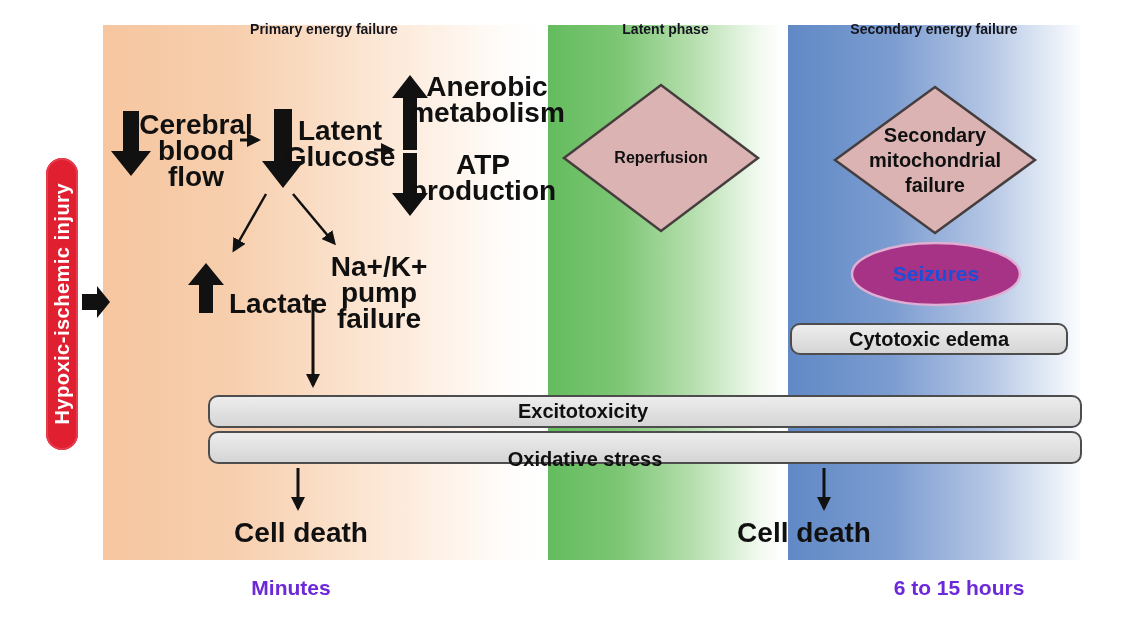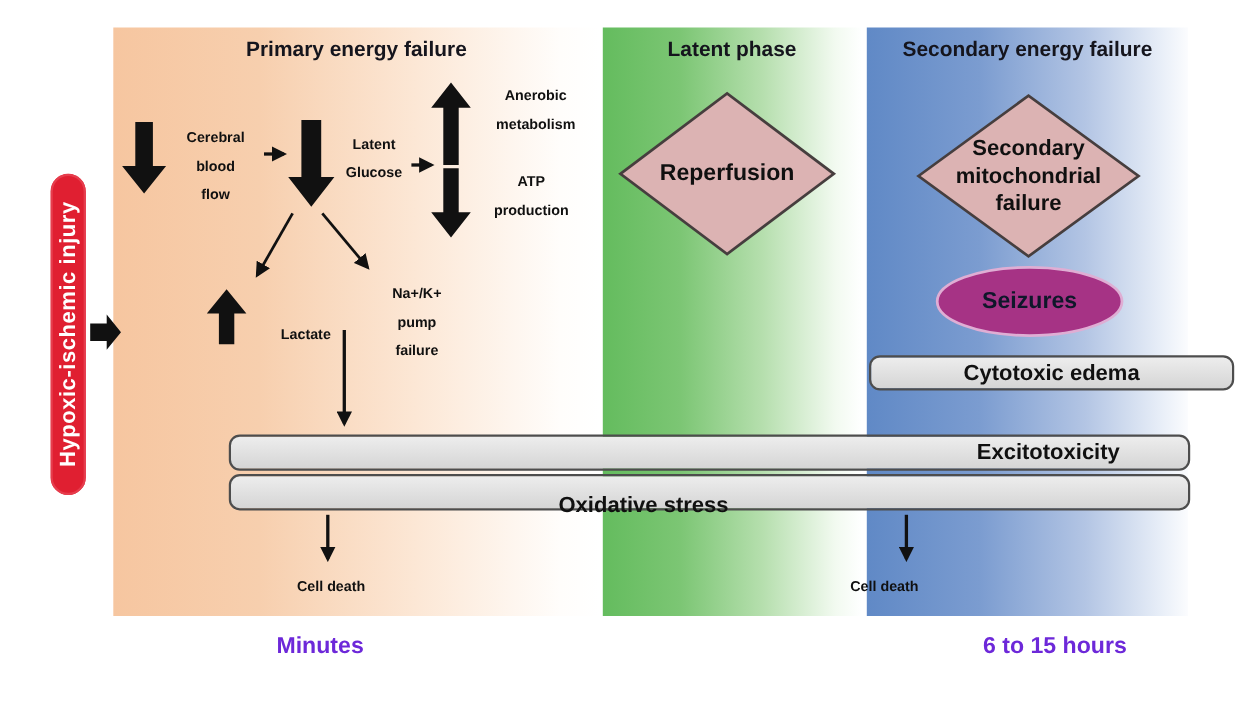--- a/index.html
+++ b/index.html
@@ -7,43 +7,43 @@
     position:relative;width:1138px;height:640px;background:#ffffff;
     font-family:"Liberation Sans",sans-serif;color:#111;overflow:hidden;
   }
   .panel{position:absolute;top:25px;height:535px;z-index:1;}
   .panel-primary{left:103px;width:442px;
     background:linear-gradient(to right,#f6c6a0 0%,#f7cfae 30%,#fce7d5 62%,#fffdfb 92%,#ffffff 100%);}
   .panel-latent{left:548px;width:235px;
     background:linear-gradient(to right,#64bc5e 0%,#7cc674 30%,#b6dfae 62%,#f2faf0 90%,#feffff 100%);}
   .panel-secondary{left:788px;width:292px;
     background:linear-gradient(to right,#6089c6 0%,#7b9cd0 35%,#b3c5e4 68%,#e9eff8 92%,#fbfcfe 100%);}
-  .panel-title{position:absolute;z-index:4;top:35px;font-size:19px;font-weight:600;
+  .panel-title{position:absolute;z-index:4;top:21px;font-size:14px;font-weight:600;
     text-align:center;color:#15151d;}
   .pt-primary{left:103px;width:442px;}
   .pt-latent{left:548px;width:235px;}
   .pt-secondary{left:788px;width:292px;}
-  .lbl{position:absolute;z-index:4;font-size:13px;font-weight:600;line-height:26px;
+  .lbl{position:absolute;z-index:4;font-size:28px;font-weight:600;line-height:26px;
     text-align:center;white-space:pre-line;transform:translateX(-50%);color:#101010;}
   .time{font-size:21px;color:#6d28d9;}
   .overlay{position:absolute;left:0;top:0;z-index:2;}
   .banner{position:absolute;left:46px;top:158px;width:32px;height:292px;border-radius:16px;
     background:#e01f31;box-shadow:inset 0 0 0 2px #e63d4d;z-index:2;
     display:flex;align-items:center;justify-content:center;}
   .banner span{writing-mode:vertical-rl;transform:rotate(180deg);color:#ffffff;
     font-size:20px;font-weight:700;letter-spacing:.5px;white-space:nowrap;}
   .bar{position:absolute;z-index:3;box-sizing:border-box;
     background:linear-gradient(#ededed,#d5d5d5);border:2px solid #4d4d4d;border-radius:10px;
     display:flex;align-items:center;justify-content:center;font-size:20px;font-weight:600;color:#101010;}
-  .bar-cytotoxic{left:790px;top:323px;width:332px;height:32px;align-items:center;}
+  .bar-cytotoxic{left:790px;top:323px;width:278px;height:32px;align-items:center;}
   .bar-inflammation{left:552px;top:357px;width:530px;height:34px;}
-  .bar-excitotoxicity{left:208px;top:395px;width:874px;height:33px;justify-content:flex-end;}
+  .bar-excitotoxicity{left:208px;top:395px;width:874px;height:33px;}
   .bar-oxidative{left:208px;top:431px;width:874px;height:33px;}
   .diamond-label{font-size:20px;line-height:25px;}
-  .seizures-label{color:#0f172a;font-size:21px;}
+  .seizures-label{color:#1d4ed8;font-size:21px;}
 </style>
 </head>
 <body>
 
 <div class="canvas">
 
   <div class="panel panel-primary"></div>
   <div class="panel panel-latent"></div>
   <div class="panel panel-secondary"></div>
 
@@ -101,21 +101,21 @@
 metabolism</div>
   <div class="lbl" style="left:483px;top:152px;">ATP
 production</div>
   <div class="lbl" style="left:278px;top:291px;">Lactate</div>
   <div class="lbl" style="left:379px;top:254px;">Na+/K+
 pump
 failure</div>
   <div class="lbl" style="left:301px;top:520px;">Cell death</div>
   <div class="lbl" style="left:804px;top:520px;">Cell death</div>
 
-  <div class="lbl" style="left:661px;top:145px;font-size:21px;">Reperfusion</div>
+  <div class="lbl" style="left:661px;top:145px;font-size:16px;">Reperfusion</div>
   <div class="lbl diamond-label" style="left:935px;top:123px;">Secondary
 mitochondrial
 failure</div>
   <div class="lbl seizures-label" style="left:936px;top:261px;">Seizures</div>
 
   <div class="lbl time" style="left:291px;top:575px;">Minutes</div>
   <div class="lbl time" style="left:959px;top:575px;">6 to 15 hours</div>
 
 </div>
 

